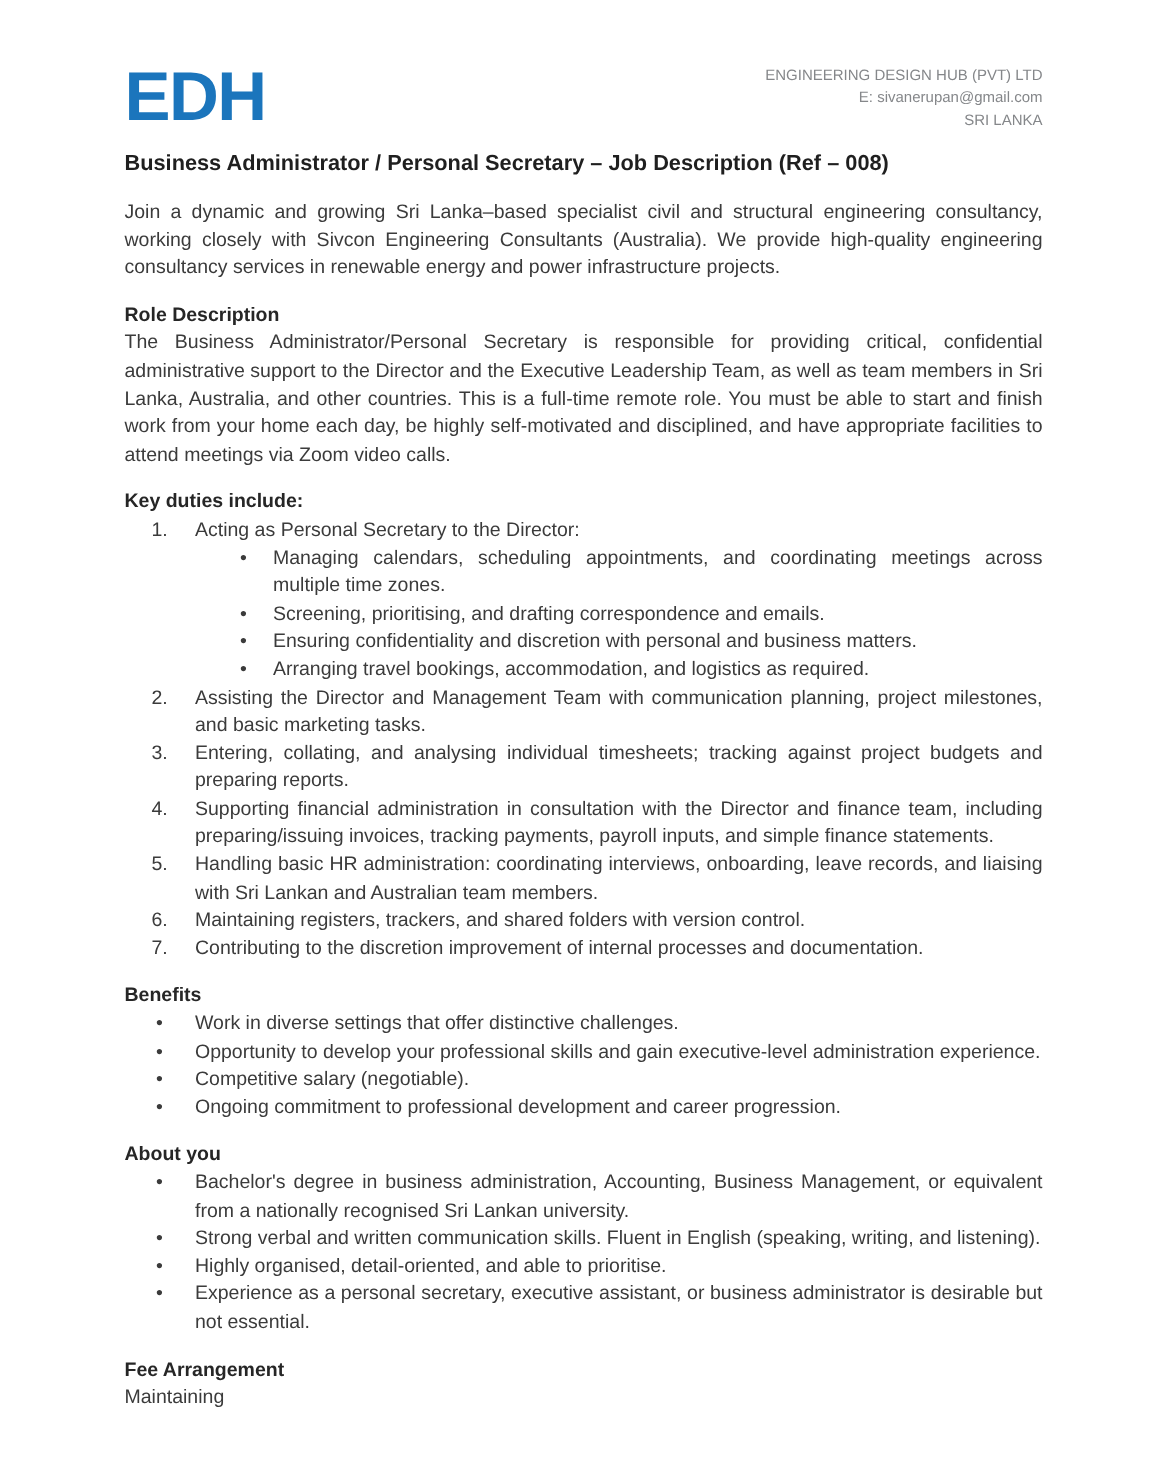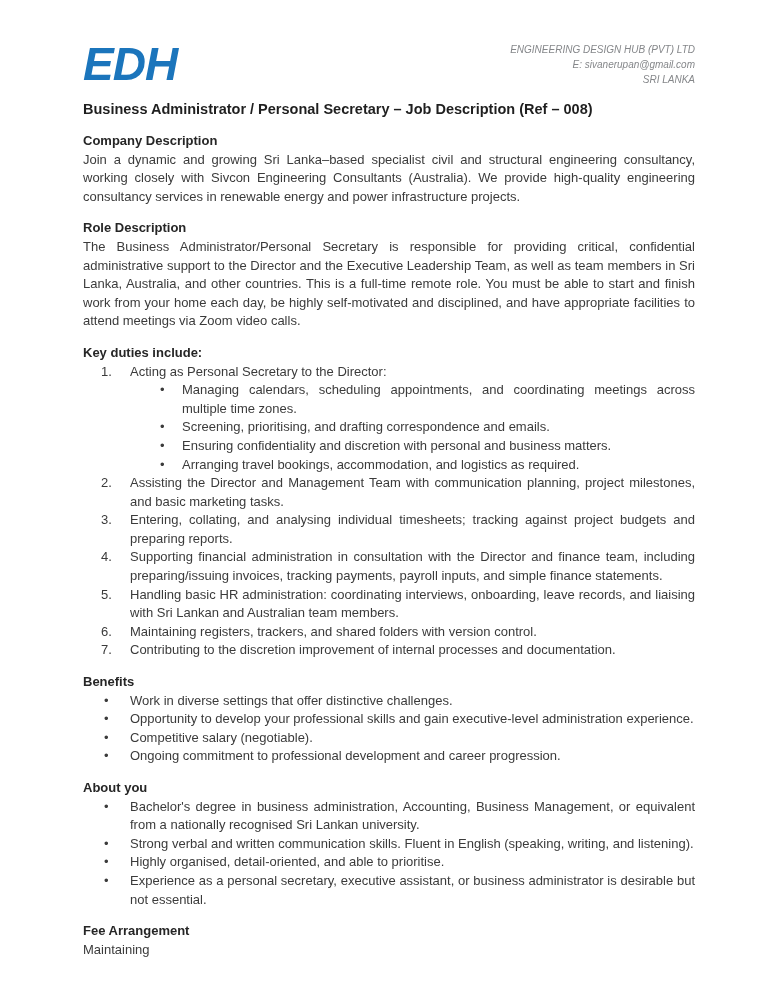--- a/index.html
+++ b/index.html
@@ -3,21 +3,21 @@
 <meta charset="utf-8">
 <style>
   html,body{margin:0;padding:0;background:#ffffff;}
   .page{
     width:781px;height:982px;background:#ffffff;box-sizing:border-box;
     padding:40px 86px 20px 83px;
     font-family:"Liberation Sans","DejaVu Sans",sans-serif;
     color:#3b3b3b;font-size:13px;line-height:18.6px;
     overflow:hidden;
   }
-  .doc-header{display:flex;justify-content:space-between;align-items:flex-start;font-style:italic;}
+  .doc-header{display:flex;justify-content:space-between;align-items:center;}
   .logo{
     font-size:46px;font-weight:bold;line-height:48px;letter-spacing:-1px;
     font-family:"Liberation Sans",sans-serif;
   }
   .company-block{
     text-align:right;color:#85878a;font-size:10px;line-height:15px;padding-top:2px;
   }
   .doc-title{
     margin-top:12px;font-weight:bold;font-size:14.5px;color:#1f1f1f;line-height:19px;
   }
@@ -47,21 +47,20 @@
     <div class="company-block">
       <div>ENGINEERING DESIGN HUB (PVT) LTD</div>
       <div>E: sivanerupan@gmail.com</div>
       <div>SRI LANKA</div>
     </div>
   </div>
 
   <div class="doc-title">Business Administrator / Personal Secretary – Job Description (Ref – 008)</div>
 
   <div class="section">
-    <div class="sec-heading">Company Description</div>
     <div class="para">Join a dynamic and growing Sri Lanka–based specialist civil and structural engineering consultancy, working closely with Sivcon Engineering Consultants (Australia). We provide high-quality engineering consultancy services in renewable energy and power infrastructure projects.</div>
   </div>
 
   <div class="section">
     <div class="sec-heading">Role Description</div>
     <div class="para">The Business Administrator/Personal Secretary is responsible for providing critical, confidential administrative support to the Director and the Executive Leadership Team, as well as team members in Sri Lanka, Australia, and other countries. This is a full-time remote role. You must be able to start and finish work from your home each day, be highly self-motivated and disciplined, and have appropriate facilities to attend meetings via Zoom video calls.</div>
   </div>
 
   <div class="section">
     <div class="sec-heading">Key duties include:</div>

